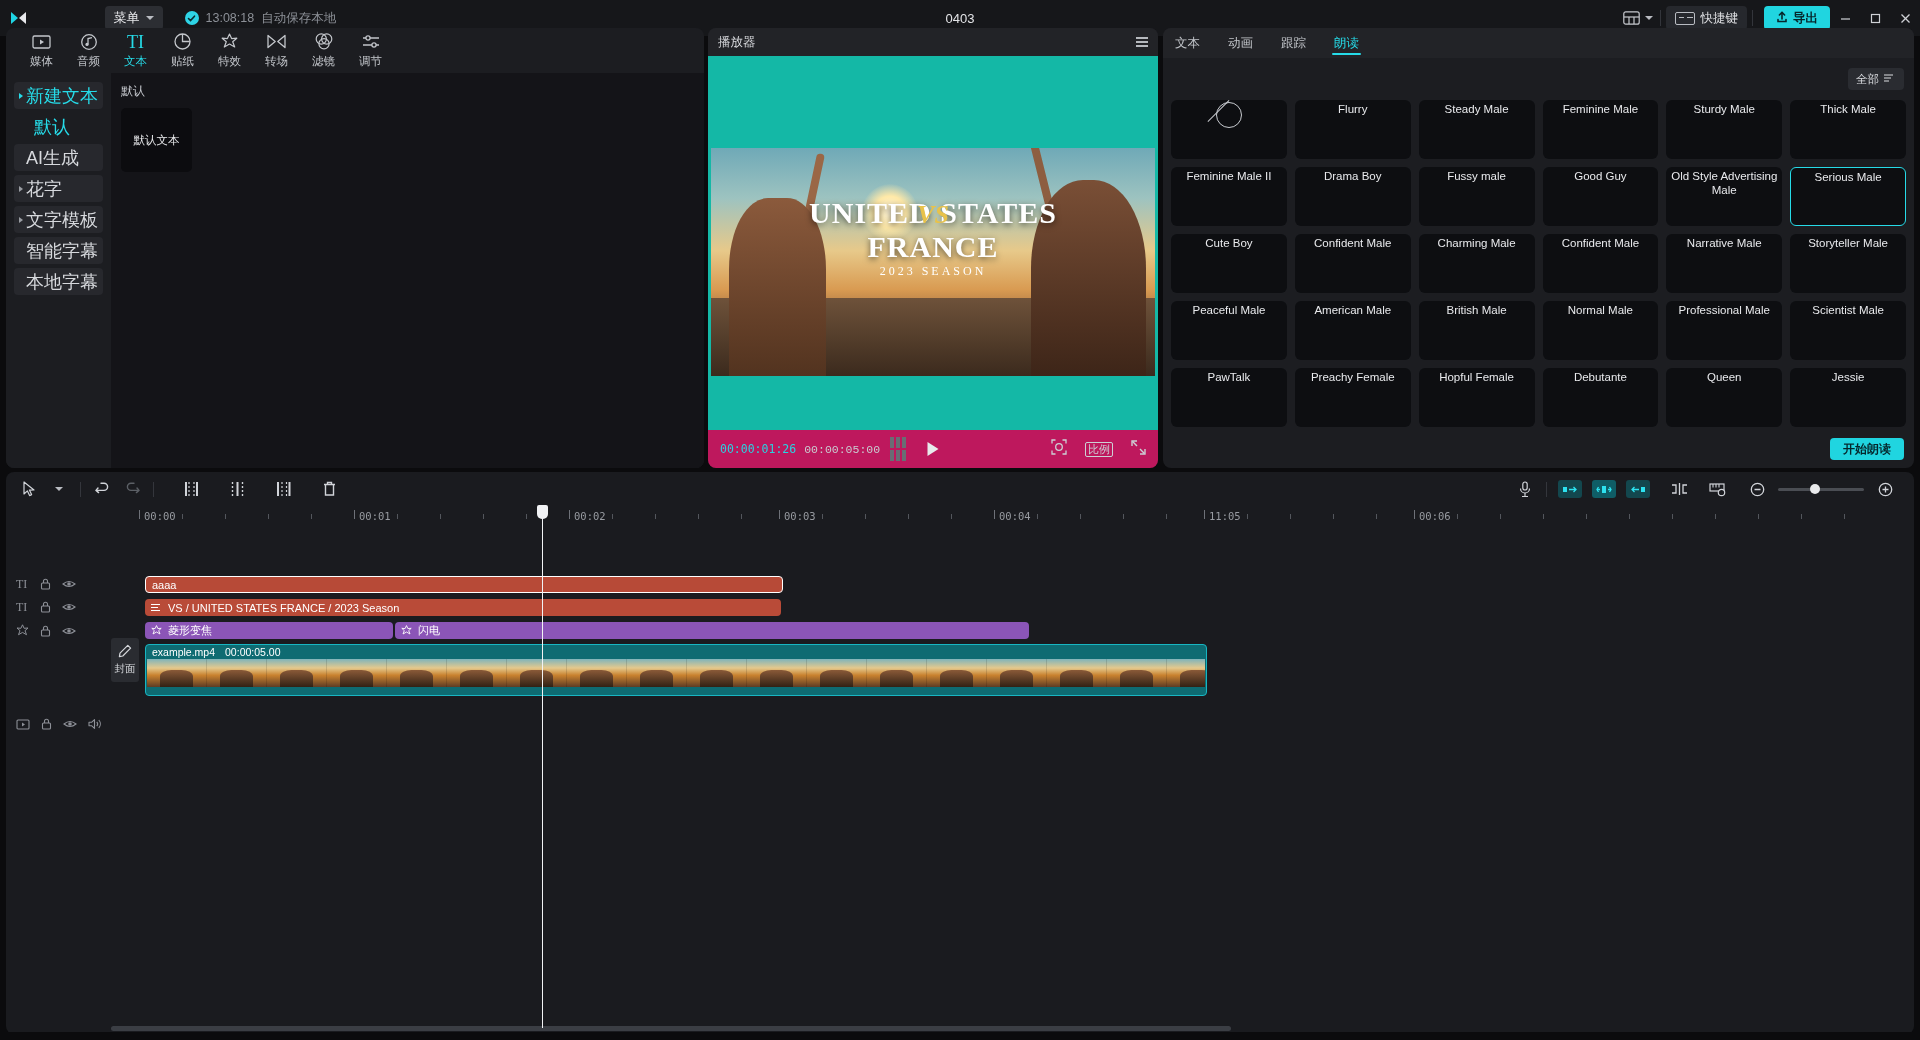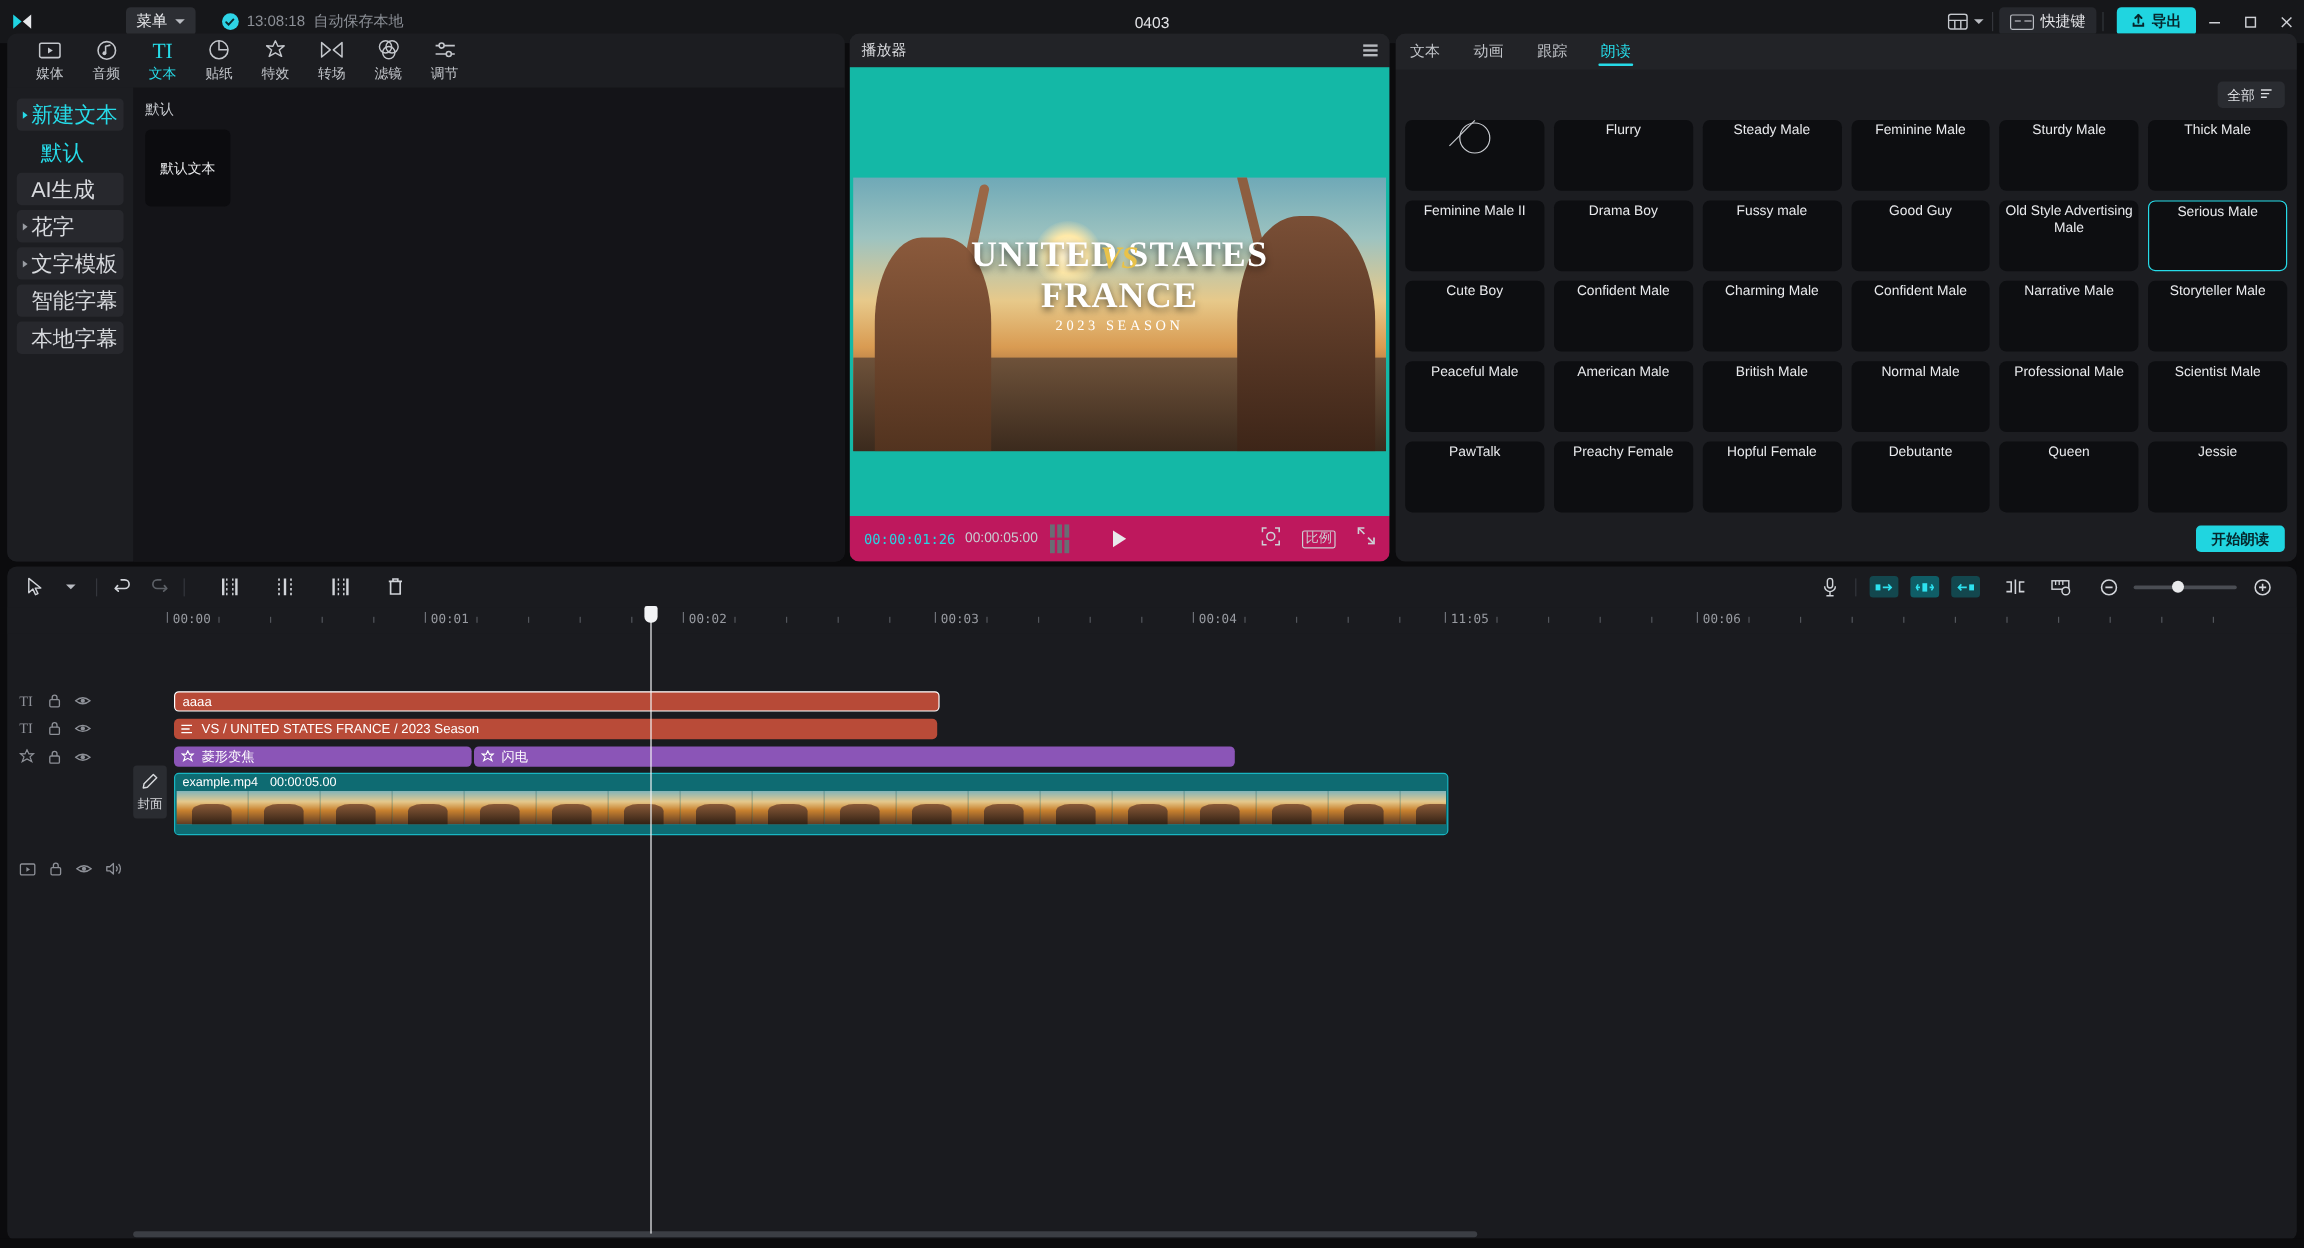--- a/index.html
+++ b/index.html
@@ -114,21 +114,21 @@
     font-size: 30px; line-height: 34px; letter-spacing: 1px;
     text-shadow: 0 2px 6px rgba(0,0,0,.6);
   }
   #vid-vs { position:absolute; left:50%; top:52px; transform: translateX(-50%); color:#e8c24a; font-family:"Liberation Serif",serif; font-style: italic; font-size: 26px; font-weight:bold; }
   #vid-season { position:absolute; left:0; right:0; top:116px; text-align:center; color:#fff; font-size:12px; letter-spacing:3px; font-family:"Liberation Serif",serif;}
   #player-foot {
     position: absolute; left: 0; right: 0; bottom: 0; height: 38px;
     display: flex; align-items: center; padding: 0 12px; background:#be185d;
   }
   .tc-cur { font-size: 11.5px; color: #28d4e2; font-family: "DejaVu Sans Mono", monospace; }
-  .tc-tot { font-size: 11.5px; color: #c9ccd1; font-family: Liberation Sans, sans-serif; margin-left: 8px; }
+  .tc-tot { font-size: 11.5px; color: #c9ccd1; font-family: Liberation Mono, monospace; margin-left: 8px; }
   .tc-grid { margin-left: 10px; display: grid; grid-template-columns: repeat(3, 4px); gap: 2px; }
   .tc-grid i { display: block; width: 4px; height: 11px; background: #696d74; }
   .pf-play { position:absolute; left: 50%; transform: translateX(-50%); width:0;height:0;border-left:11px solid #e8e9eb; border-top:7px solid transparent; border-bottom:7px solid transparent; }
   .pf-right { margin-left: auto; display:flex; align-items:center; gap: 18px; color:#cdd0d5; }
   .ico-ratio { font-size: 11px; border:1px solid #cdd0d5; padding: 0 2px; line-height: 13px; border-radius:2px;}
 
   
   #rightpanel {
     position: absolute; left: 1163px; top: 28px; width: 751px; height: 440px;
     background: #1c1d21; border-radius: 8px; overflow: hidden;

